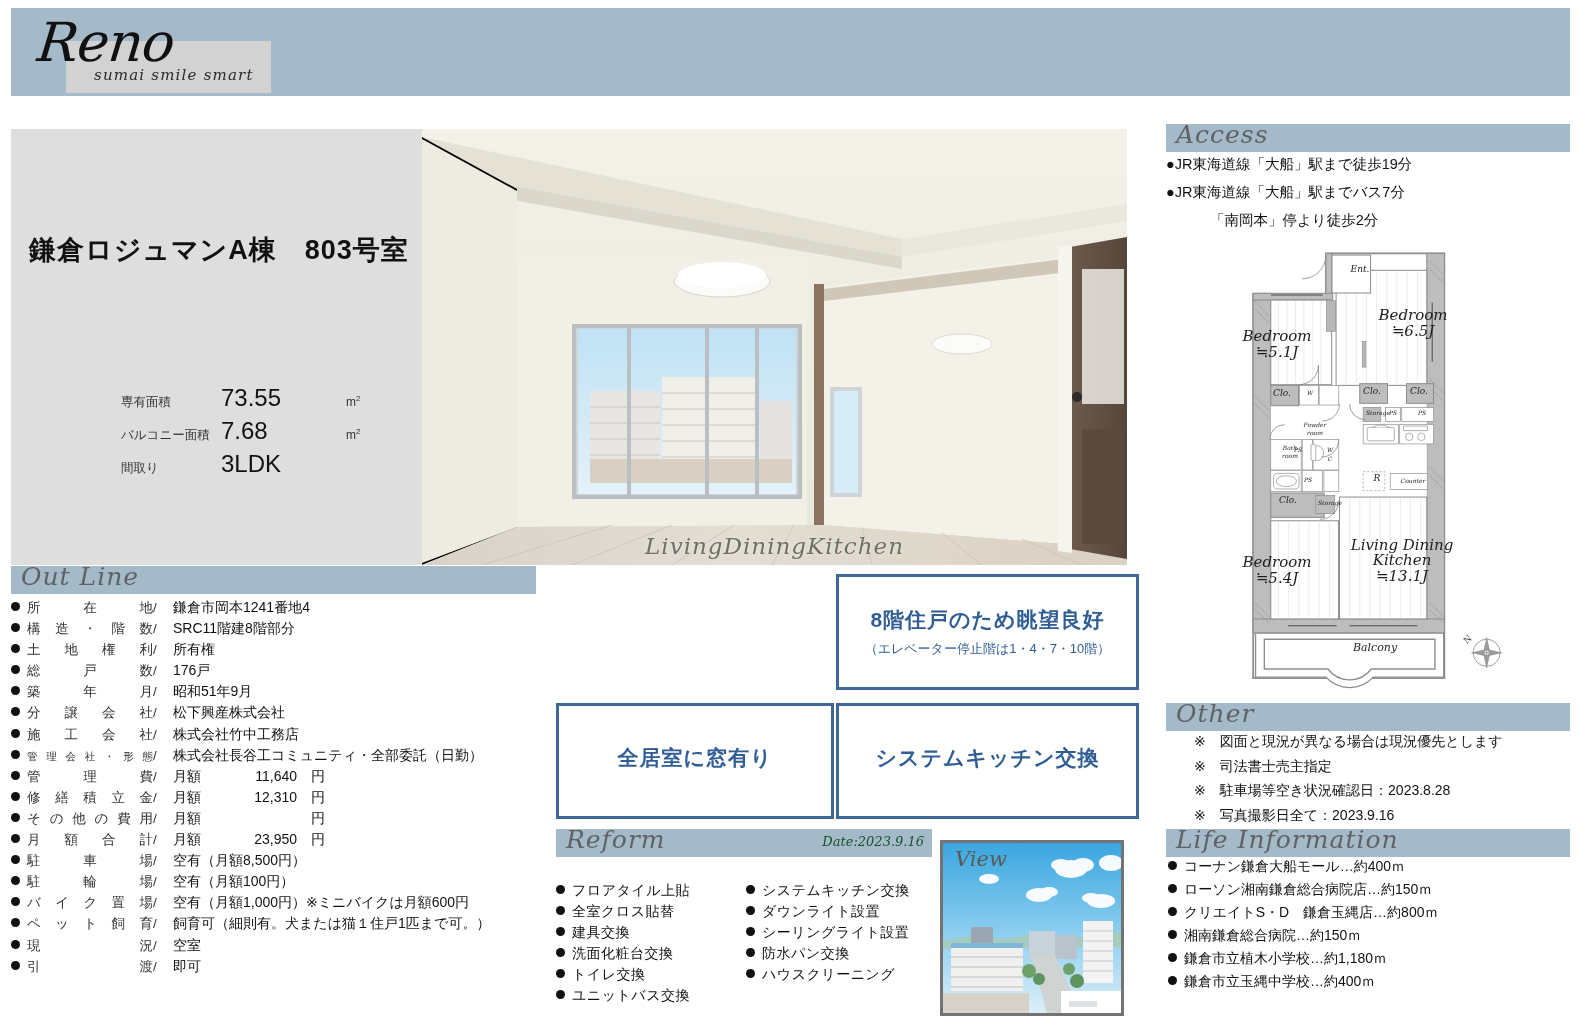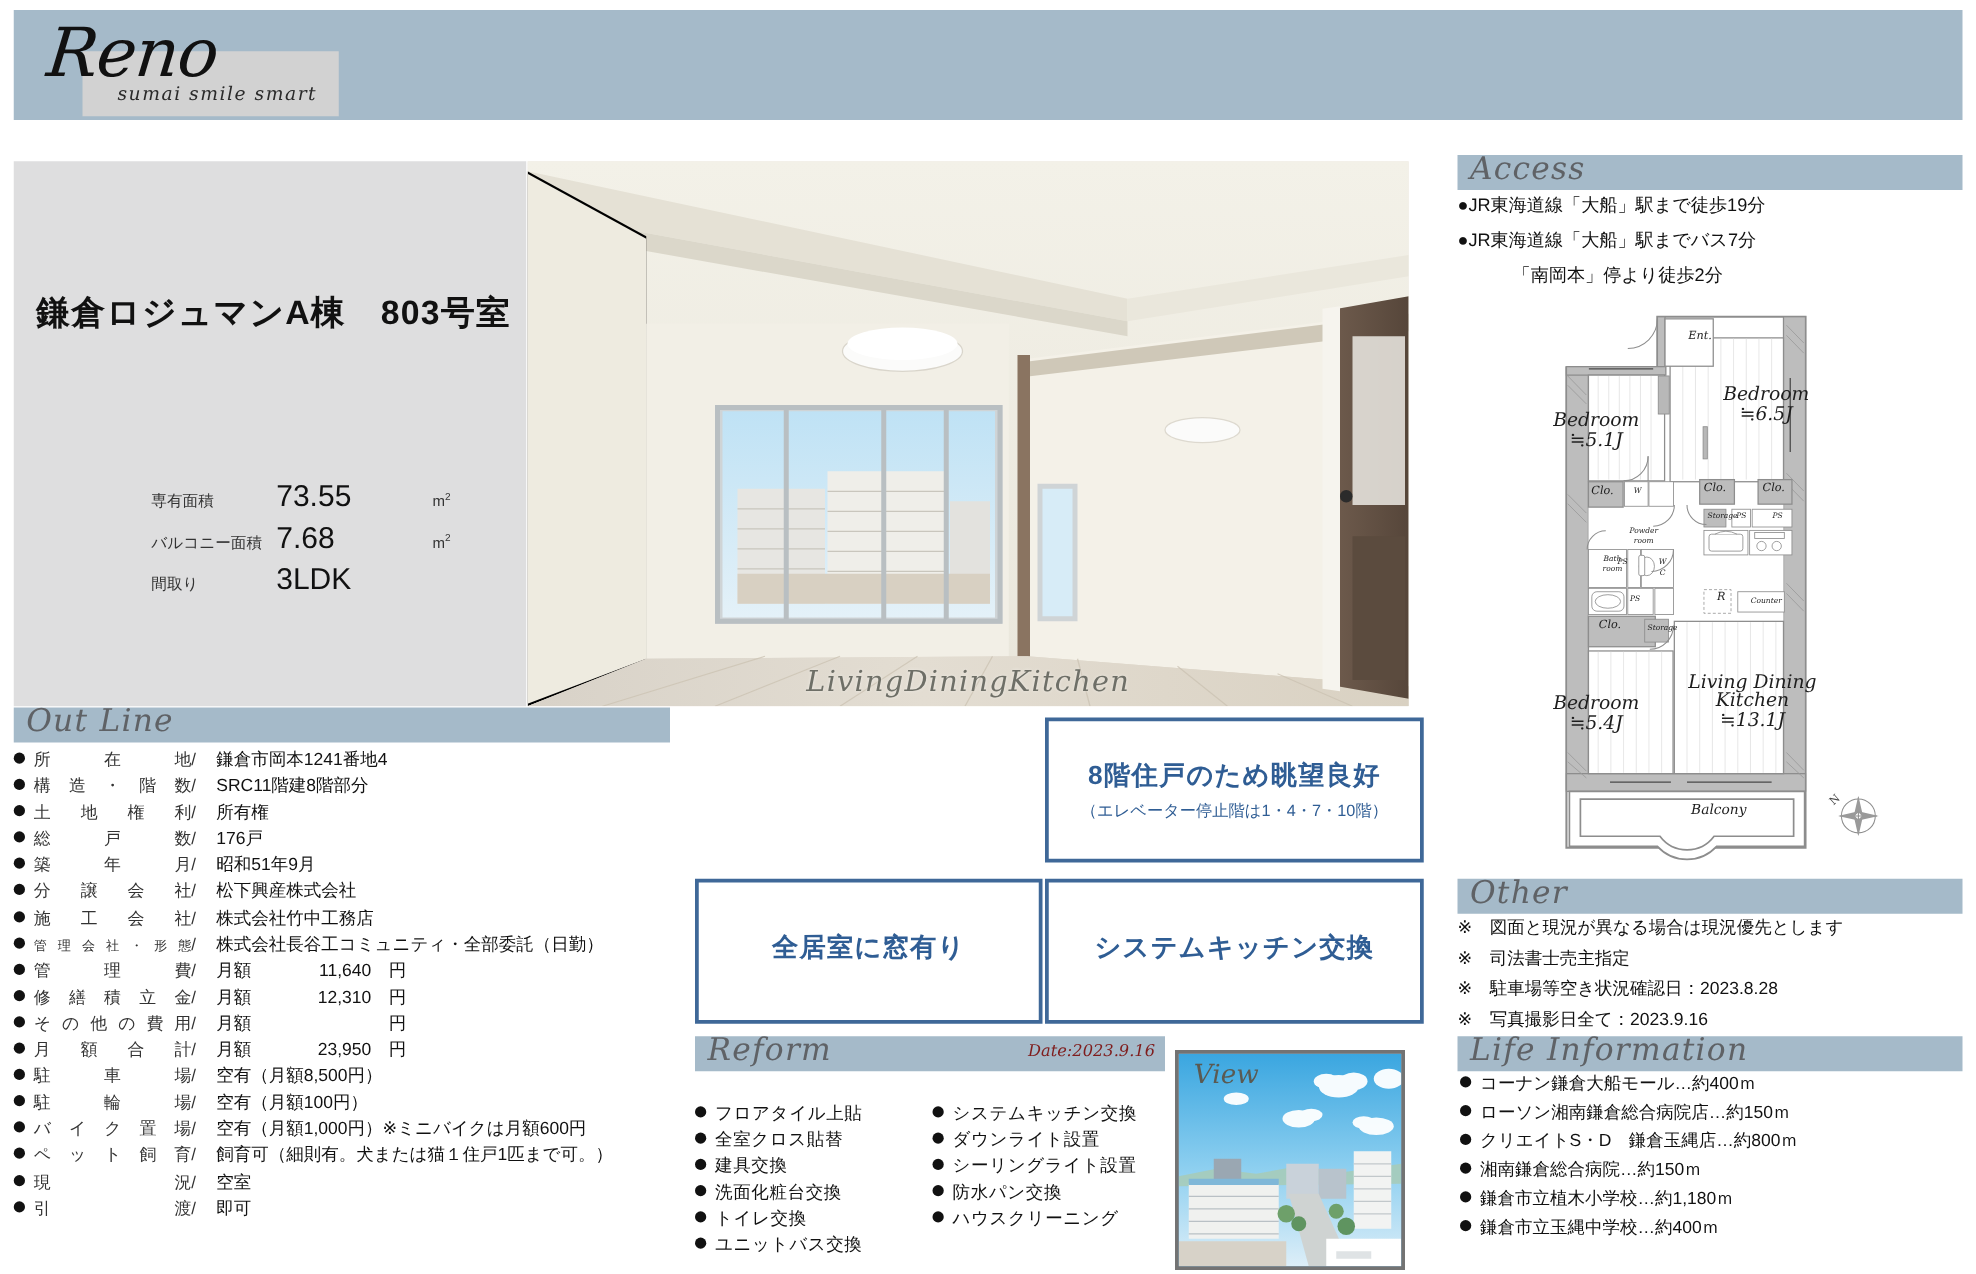--- a/index.html
+++ b/index.html
@@ -32,20 +32,21 @@
     position:absolute;left:83px;top:58px;
     font-family:"DejaVu Serif",serif;
     font-size:15px;font-style:italic;color:#2a2a2a;
     letter-spacing:1.2px;
   }
 
   
   .info-panel{
     position:absolute;left:11px;top:129px;width:410px;height:436px;
     background:#dededf;
+    padding-left:25px;
   }
   .prop-title{
     position:absolute;left:18px;top:103px;width:380px;
     font-size:27px;font-weight:bold;color:#111;
     letter-spacing:1px;
   }
   .spec-table{
     position:absolute;left:110px;top:255px;width:290px;
   }
   .spec-row{display:flex;align-items:baseline;margin-bottom:5px;}
@@ -78,21 +79,21 @@
   }
   .sec-bar .t{
     position:absolute;left:10px;top:-4px;
     font-family:"DejaVu Serif",serif;font-style:italic;
     font-size:25px;color:#5f6266;letter-spacing:1px;
     white-space:nowrap;
   }
   .sec-bar .date{
     position:absolute;right:8px;top:5px;
     font-family:"DejaVu Serif",serif;font-style:italic;
-    font-size:13px;color:#7f1d1d;white-space:nowrap;
+    font-size:13px;color:#14532d;white-space:nowrap;
   }
 
   
   .outline-wrap{position:absolute;left:11px;top:599px;width:525px;}
   .ol-row{display:flex;align-items:baseline;margin-bottom:3.1px;white-space:nowrap;}
   .bullet{
     display:inline-block;width:9px;height:9px;border-radius:50%;
     background:#111;margin-right:7px;flex:none;position:relative;top:-1px;
   }
   .ol-key{
@@ -133,21 +134,21 @@
     font-size:21px;color:#5a5a52;
   }
 
   
   .access-wrap{position:absolute;left:1166px;top:155px;width:400px;}
   .ac-row{font-size:14.5px;color:#111;margin-bottom:9px;white-space:nowrap;}
   .ac-row.indent{padding-left:44px;}
 
   
   .other-wrap{position:absolute;left:1166px;top:733px;width:400px;}
-  .ot-row{font-size:14px;color:#111;margin-bottom:6.5px;white-space:nowrap;}
+  .ot-row{font-size:14px;color:#111;margin-bottom:6.5px;white-space:nowrap;margin-left:28px;}
 
   
   .life-wrap{position:absolute;left:1168px;top:858px;width:400px;}
   .lf-row{display:flex;align-items:baseline;margin-bottom:5px;white-space:nowrap;}
   .lf-txt{font-size:14px;color:#111;}
 
   
   .floorplan{
     position:absolute;left:1180px;top:250px;width:390px;height:440px;
   }

